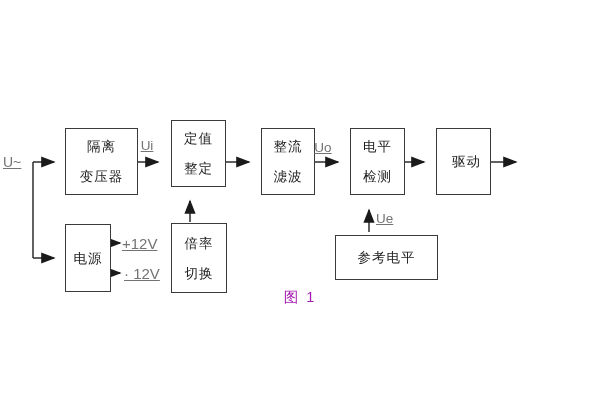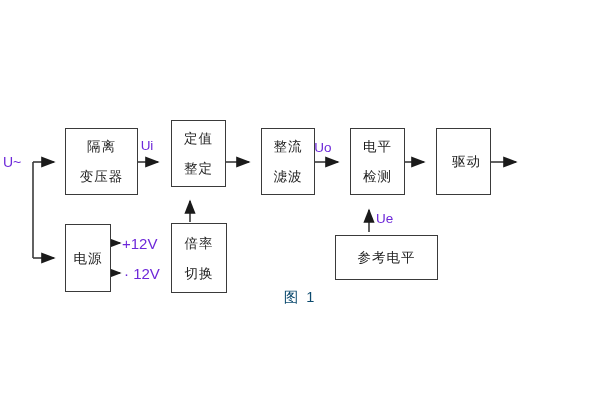--- a/index.html
+++ b/index.html
@@ -32,30 +32,31 @@
     row-gap: 15px;
     color: #1c1c1c;
     font-size: 13.5px;
     line-height: 15px;
     letter-spacing: 1px;
     white-space: nowrap;
     margin-left: 8px;
   }
   .lbl {
     position: absolute;
-    color: #6d28d9;
+    color: #737373;
     font-size: 13.5px;
     line-height: 15px;
     white-space: nowrap;
+    text-decoration: underline;
   }
   .lbl.center { text-align: center; }
   .rail { font-size: 15px; }
   .caption {
     position: absolute;
-    color: #0c4a6e;
+    color: #a21caf;
     font-size: 14.5px;
     text-align: center;
     letter-spacing: 2px;
   }
 </style>
 </head>
 <body>
 
 <div class="canvas">
 

